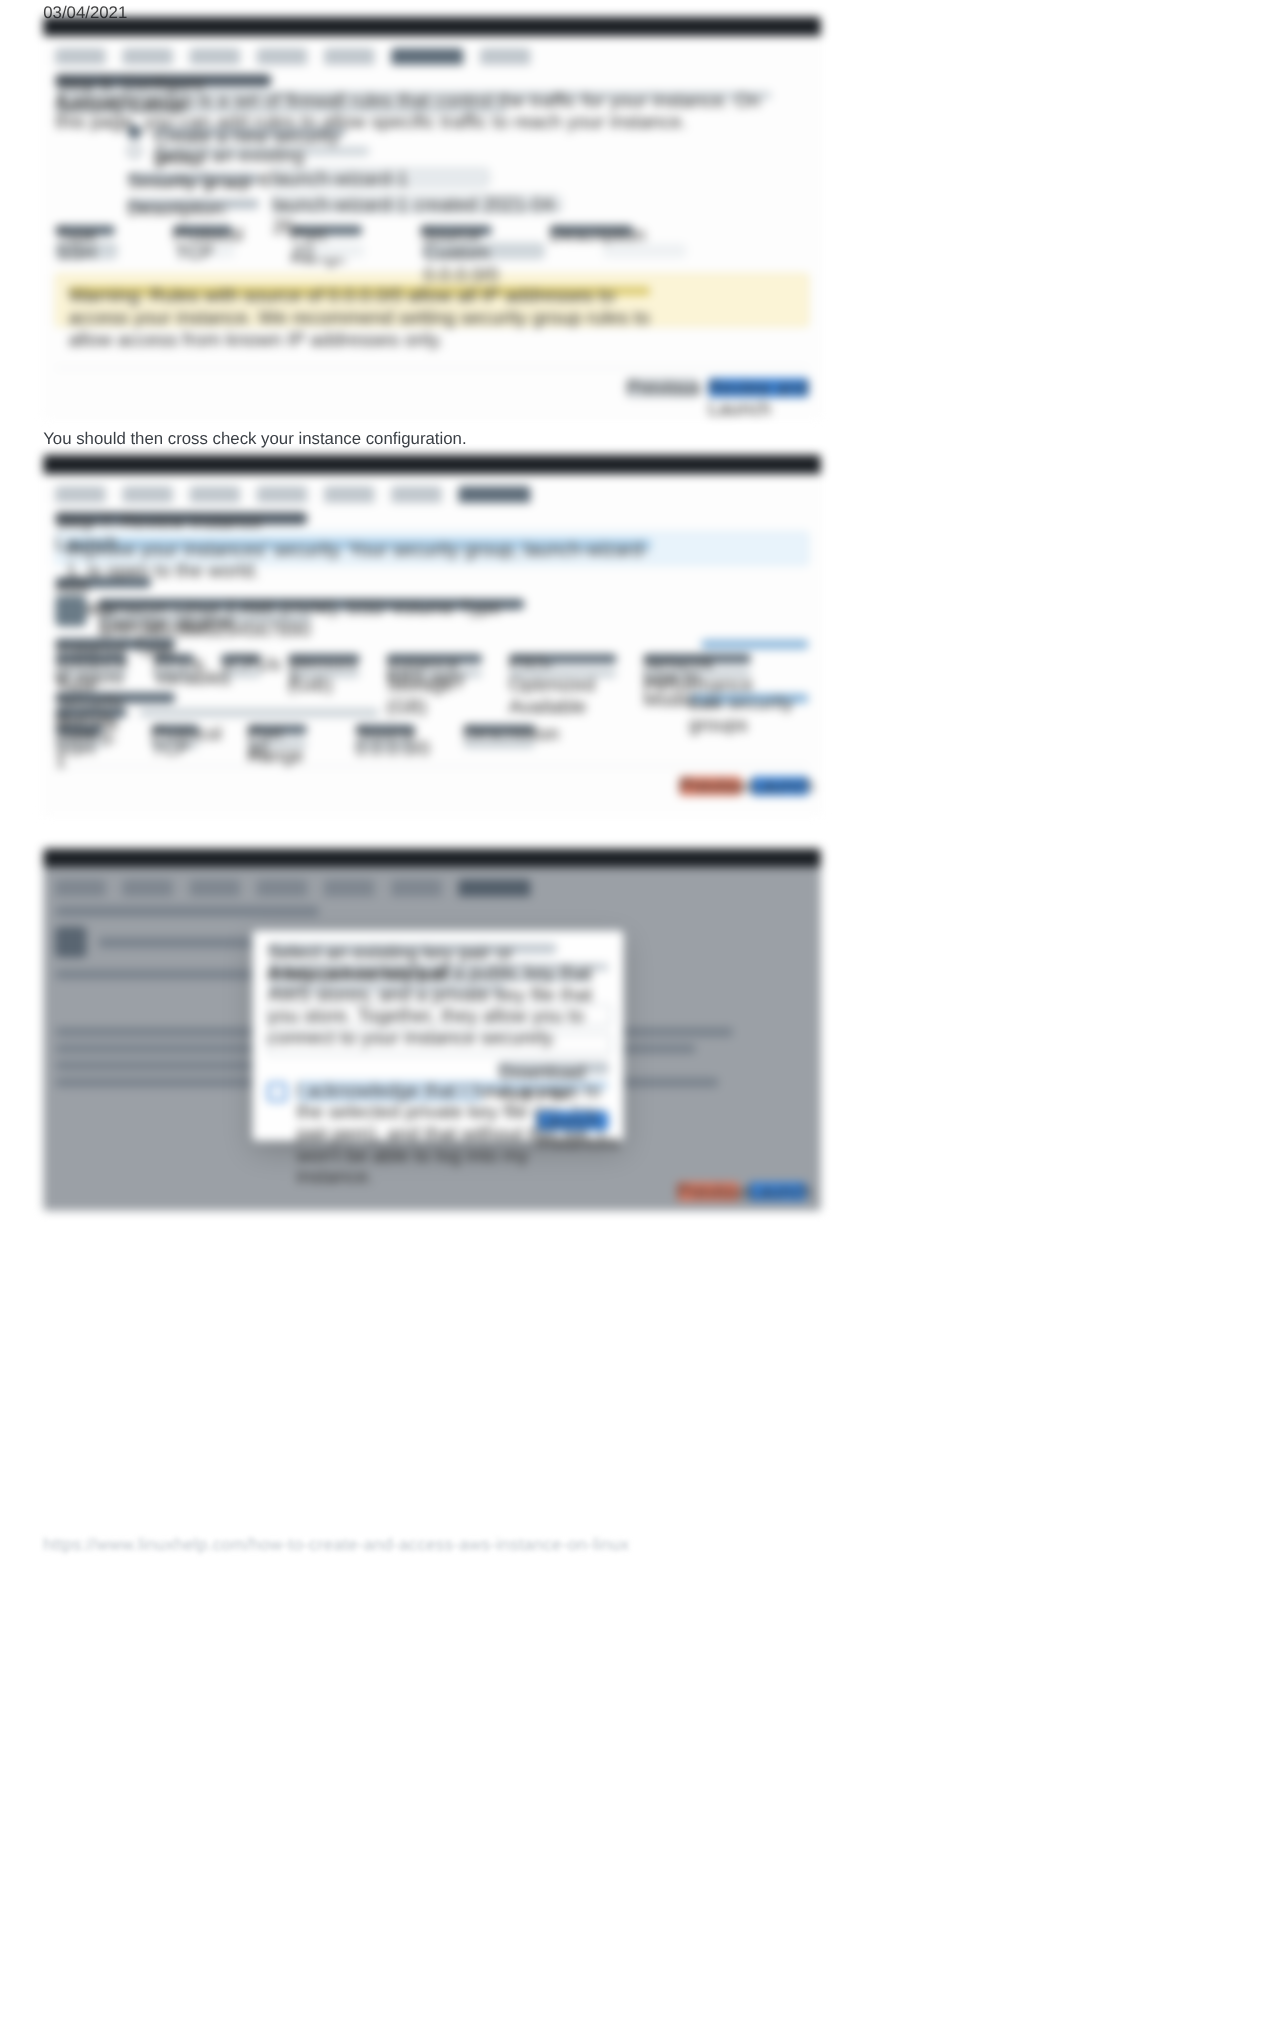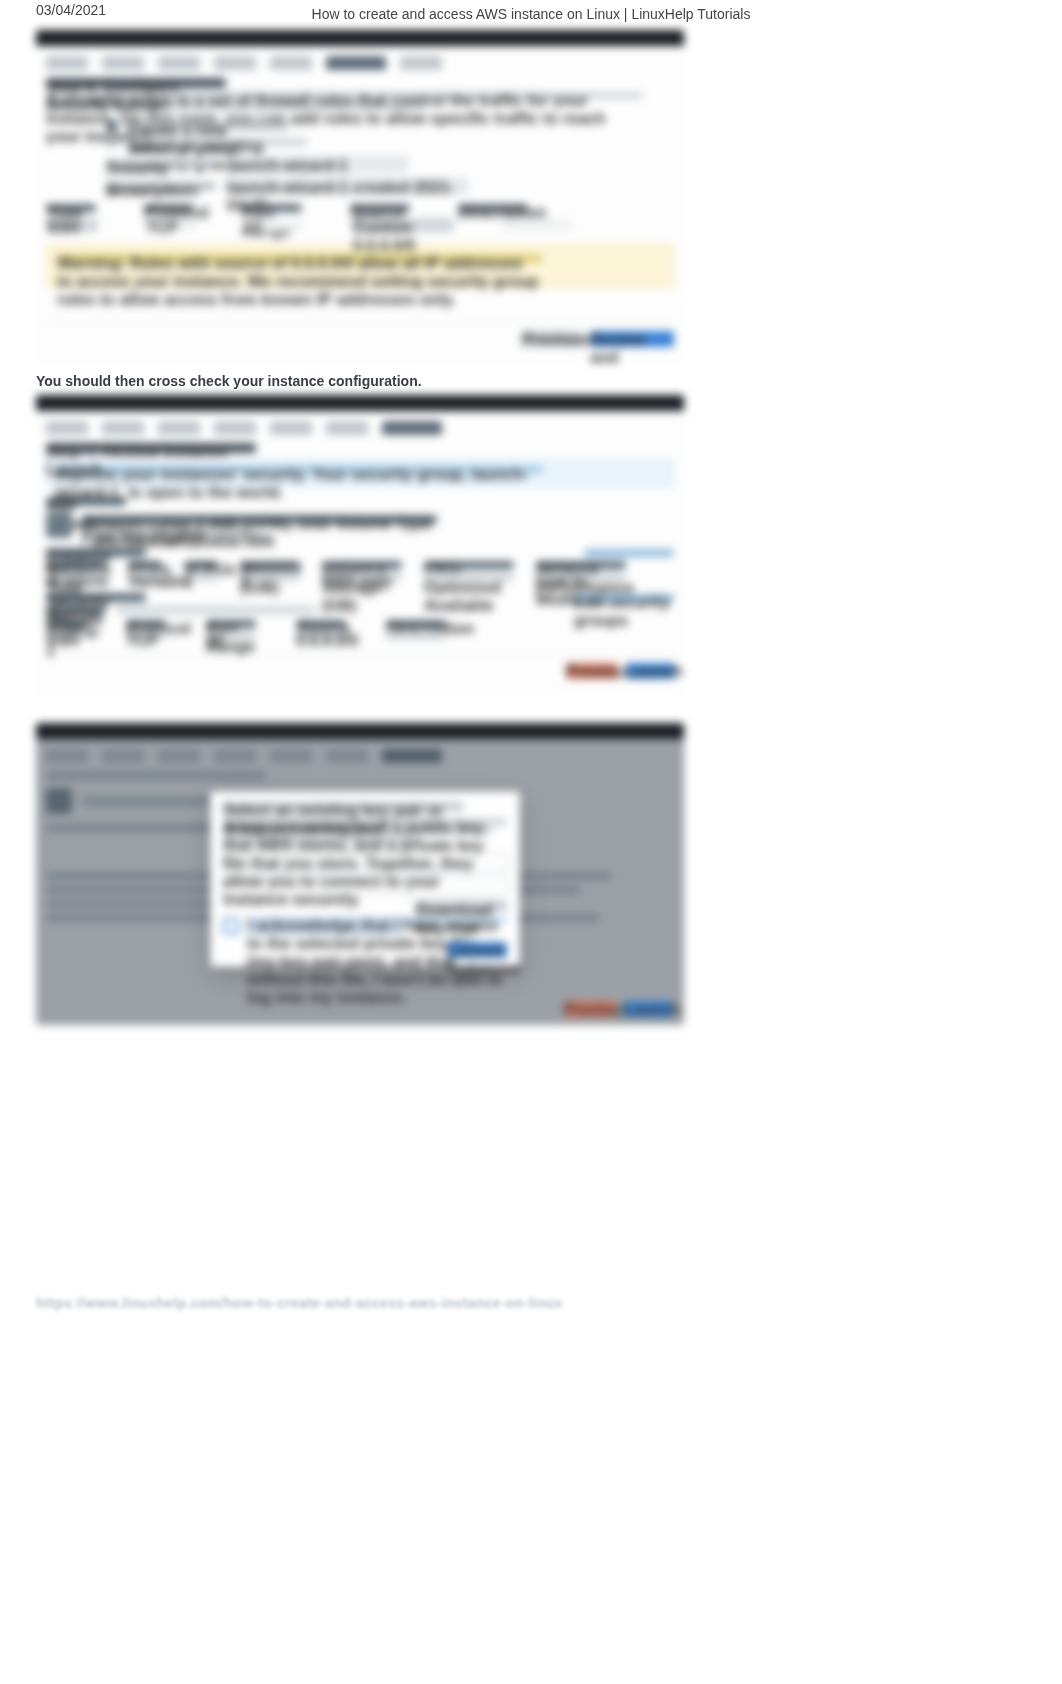--- a/index.html
+++ b/index.html
@@ -29,21 +29,20 @@
     top: 2px;
   }
   .hdr .title {
     text-align: center;
     margin: 0 auto;
     width: 100%;
   }
   .content {
     padding: 8px 36px 0 36px;
     position: relative;
-    font-weight: bold;
   }
   .shot {
     width: 648px;
     border-radius: 3px;
     overflow: hidden;
     margin-bottom: 10px;
     filter: blur(4px);
     box-shadow: 0 0 1px rgba(0,0,0,.08);
   }
   .shot .bar {
@@ -146,21 +145,20 @@
     filter: blur(2px);
     letter-spacing: .3px;
   }
 </style>
 </head>
 <body>
 
 <div class="page">
   <div class="hdr">
     <span class="date">03/04/2021</span>
-    <div class="title">How to create and access AWS instance on Linux | LinuxHelp Tutorials</div>
   </div>
 
   <div class="content">
 
     <div class="shot">
       <div class="bar"></div>
       <div class="body">
 
         <div class="row" style="margin-bottom:8px;">
           <span class="tab" style="width:42px;"></span>

